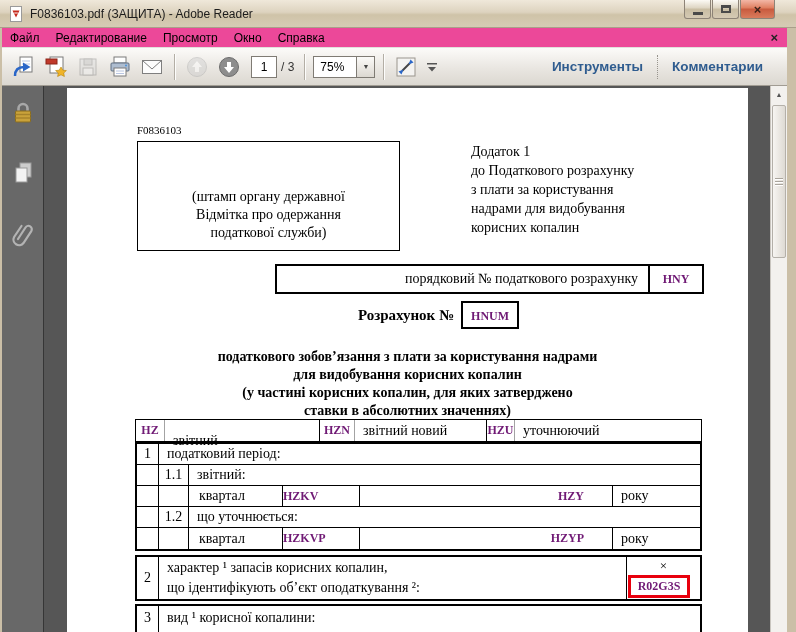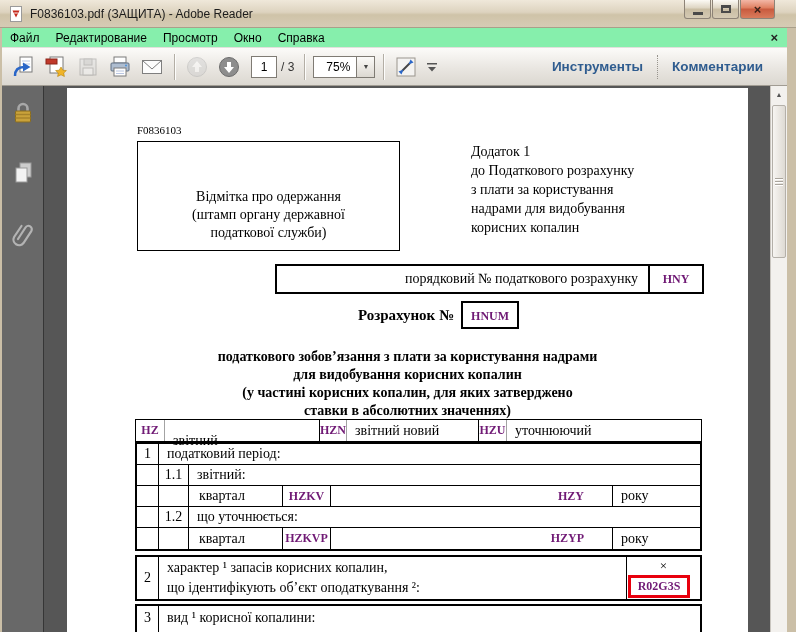--- a/index.html
+++ b/index.html
@@ -33,40 +33,40 @@
   .glyph-max { display:block; width:10px; height:8px; border:2px solid #4a4a4a; border-top-width:3px; background:transparent; }
 
   
   .frame {
     flex:1; display:flex; flex-direction:column; min-height:0;
     border-left:2px solid #cbbfa7; border-right:9px solid #cbbfa7;
     box-shadow:inset 1px 0 0 #9a9181, inset -1px 0 0 #9a9181;
   }
 
   
-  .menubar { height:20px; background:#86efac; display:flex; align-items:center; font-size:12px; color:#000; border-bottom:1px solid #e2e0dc; }
+  .menubar { height:20px; background:#ec4899; display:flex; align-items:center; font-size:12px; color:#000; border-bottom:1px solid #e2e0dc; }
   .menu-item { padding:2px 8px; cursor:default; }
   .menu-close { margin-left:auto; margin-right:9px; font-weight:bold; font-size:13px; color:#222; line-height:1; cursor:default; }
 
   
   .toolbar {
     height:38px; display:flex; align-items:center; padding:0 10px 0 6px;
     background:linear-gradient(#fcfbf9, #e9e6e1 55%, #dcd8d1);
     border-bottom:1px solid #a19c93;
   }
   .tb-btn { width:32px; height:30px; display:flex; align-items:center; justify-content:center; border-radius:2px; }
   .tb-btn.disabled { opacity:.45; }
   .tb-sep { width:1px; height:26px; background:#b3aea5; box-shadow:1px 0 0 #fdfdfc; margin:0 6px; }
   .page-box {
     width:26px; height:22px; border:1px solid #7f7b74; background:#fff; text-align:center;
     font-size:12px; font-family:"Liberation Sans",sans-serif; margin:0 4px 0 6px; padding:0;
   }
   .page-total { font-size:12px; color:#333; margin-right:4px; }
   .zoom-box { display:flex; align-items:stretch; height:22px; margin:0 2px; }
-  .zoom-value { width:44px; border:1px solid #7f7b74; background:#fff; font-size:12px; display:flex; align-items:center; justify-content:flex-end; padding-right:6px; }
+  .zoom-value { width:44px; border:1px solid #7f7b74; background:#fff; font-size:12px; display:flex; align-items:center; justify-content:flex-end; padding-right:12px; }
   .zoom-arrow { width:18px; border:1px solid #7f7b74; border-left:none; background:linear-gradient(#fbfaf8,#dcd8d1); display:flex; align-items:center; justify-content:center; font-size:7px; color:#444; }
   .tb-right { margin-left:auto; display:flex; align-items:center; }
   .panel-label { font-size:13.5px; font-weight:bold; color:#2f5c8f; padding:0 14px; cursor:default; }
   .dotted-sep { width:1px; height:24px; border-left:1px dotted #98948d; }
 
   
   .content { flex:1; display:flex; min-height:0; }
   .side-rail { width:42px; background:#686868; border-right:1px solid #363636; display:flex; flex-direction:column; align-items:center; padding-top:14px; }
   .rail-icon { margin-bottom:30px; }
   .doc-pane { flex:1; background:#565656; position:relative; overflow:hidden; }
@@ -110,21 +110,21 @@
   .hz-label { display:flex; align-items:center; padding-left:8px; }
 
   .ftable { border:2px solid #000; font-size:14px; }
   .frow { display:flex; border-bottom:1px solid #000; height:21px; align-items:stretch; }
   .frow:last-child { border-bottom:none; }
   .cell { display:flex; align-items:center; }
   .c-num { width:22px; border-right:1px solid #000; justify-content:center; }
   .c-sub { width:30px; border-right:1px solid #000; justify-content:center; }
   .c-label { flex:1; padding-left:8px; }
   .c-quarter { width:93px; padding-left:10px; }
-  .c-tag { width:49px; border:1px solid #000; border-top:none; border-bottom:none; justify-content:center; }
+  .c-tag { width:78px; border:1px solid #000; border-top:none; border-bottom:none; justify-content:flex-start; }
   .c-wide { flex:1; justify-content:flex-end; padding-right:28px; }
   .c-year { width:88px; border-left:1px solid #000; padding-left:8px; }
 
   .table1 { left:68px; top:354px; width:567px; }
   .table2 { left:68px; top:467px; width:567px; height:46px; display:flex; }
   .t2-num { width:22px; border-right:1px solid #000; display:flex; align-items:center; justify-content:center; }
   .t2-text { flex:1; padding:1px 8px; line-height:20px; }
   .t2-right { width:74px; border-left:1px solid #000; display:flex; flex-direction:column; }
   .t2-x { height:18px; display:flex; align-items:center; justify-content:center; font-size:13px; }
   .t2-redbox { flex:1; margin:0 10px 1px 1px; border:3px solid #e8000d; display:flex; align-items:center; justify-content:center; background:#fff; }
@@ -284,22 +284,22 @@
           </svg>
         </div>
       </div>
 
       <div class="doc-pane">
         <div class="page">
 
           <div class="abs form-id">F0836103</div>
 
           <div class="abs stamp-box">
+            <div>(штамп органу державної</div>
             <div>Відмітка про одержання</div>
-            <div>(штамп органу державної</div>
             <div>податкової служби)</div>
           </div>
 
           <div class="abs appendix">
             <div>Додаток 1</div>
             <div>до Податкового розрахунку</div>
             <div>з плати за користування</div>
             <div>надрами для видобування</div>
             <div>корисних копалин</div>
           </div>
@@ -321,21 +321,21 @@
             <div>для видобування корисних копалин</div>
             <div>(у частині корисних копалин, для яких затверджено</div>
             <div>ставки в абсолютних значеннях)</div>
           </div>
 
           <div class="abs hz-row">
             <div class="hz-tag" style="width:29px;">
                 <span class="blue-code">HZ</span>
               </div>
             <div class="hz-label" style="width:154px;margin-top:21px;">звітний</div>
-            <div class="hz-tag" style="width:28px;">
+            <div class="hz-tag" style="width:36px;">
                 <span class="blue-code">HZN</span>
               </div>
             <div class="hz-label" style="width:131px;">звітний новий</div>
             <div class="hz-tag" style="width:29px;">
                 <span class="blue-code">HZU</span>
               </div>
             <div class="hz-label" style="flex:1;">уточнюючий</div>
           </div>
 
           <div class="abs ftable table1">

